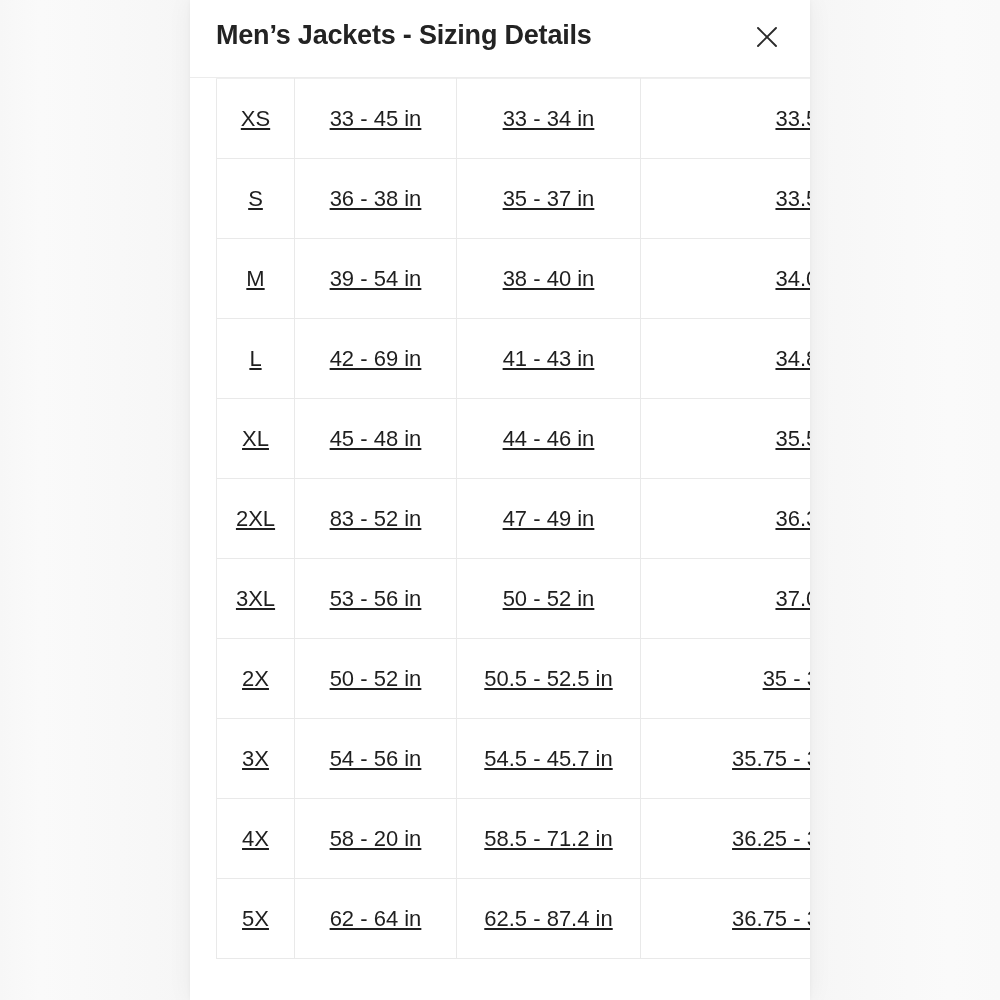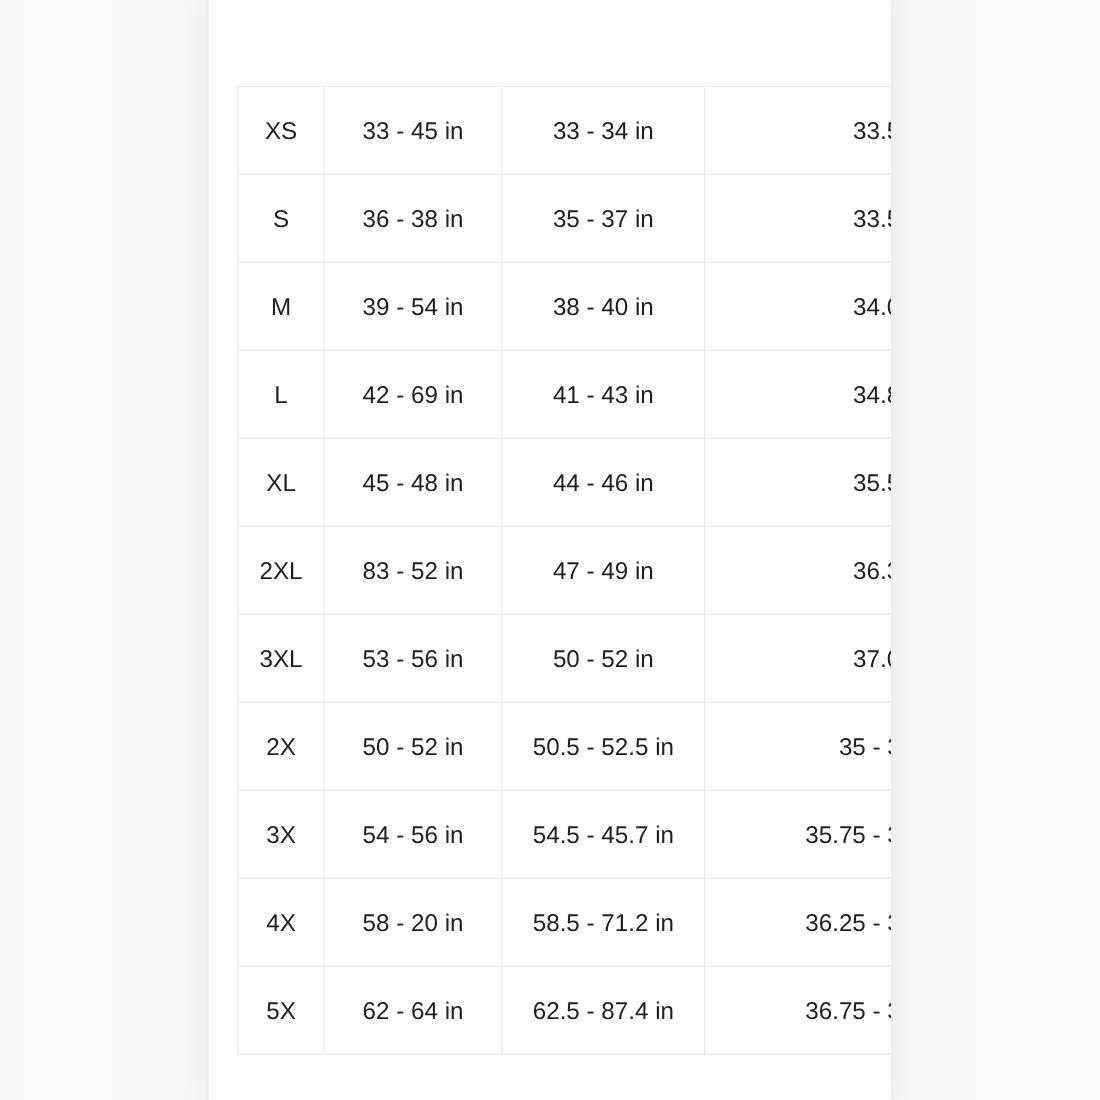--- a/index.html
+++ b/index.html
@@ -106,31 +106,44 @@
   table.size-table td {
     height: 80px;
     border: 1px solid #e9e9e9;
     text-align: center;
     vertical-align: middle;
     font-size: 22px;
     color: #1f1f1f;
     white-space: nowrap;
     padding: 0 6px;
     box-sizing: border-box;
+    text-decoration: underline;
   }
   table.size-table tr:first-child td { border-top: 1px solid #efefef; }
 </style>
 </head>
 <body>
 
 <div class="backdrop"></div>
 <div class="backdrop-right"></div>
 
 <div class="card">
 
+  <div class="card-header">
+    <div class="card-title">Men’s Jackets - Sizing Details</div>
+
+    <button class="close-button" aria-label="Close">
+      <span>
+        <svg width="26" height="26" viewBox="0 0 26 26" aria-hidden="true">
+          <line x1="4" y1="4" x2="22" y2="22" stroke="#2a2a2a" stroke-width="1.9" stroke-linecap="round"></line>
+          <line x1="22" y1="4" x2="4" y2="22" stroke="#2a2a2a" stroke-width="1.9" stroke-linecap="round"></line>
+        </svg>
+      </span>
+    </button>
+  </div>
 
   <div class="table-wrap">
     <table class="size-table">
       <colgroup>
         <col class="c1">
           <col class="c2">
           <col class="c3">
           <col class="c4">
       </colgroup>
       <tbody>

